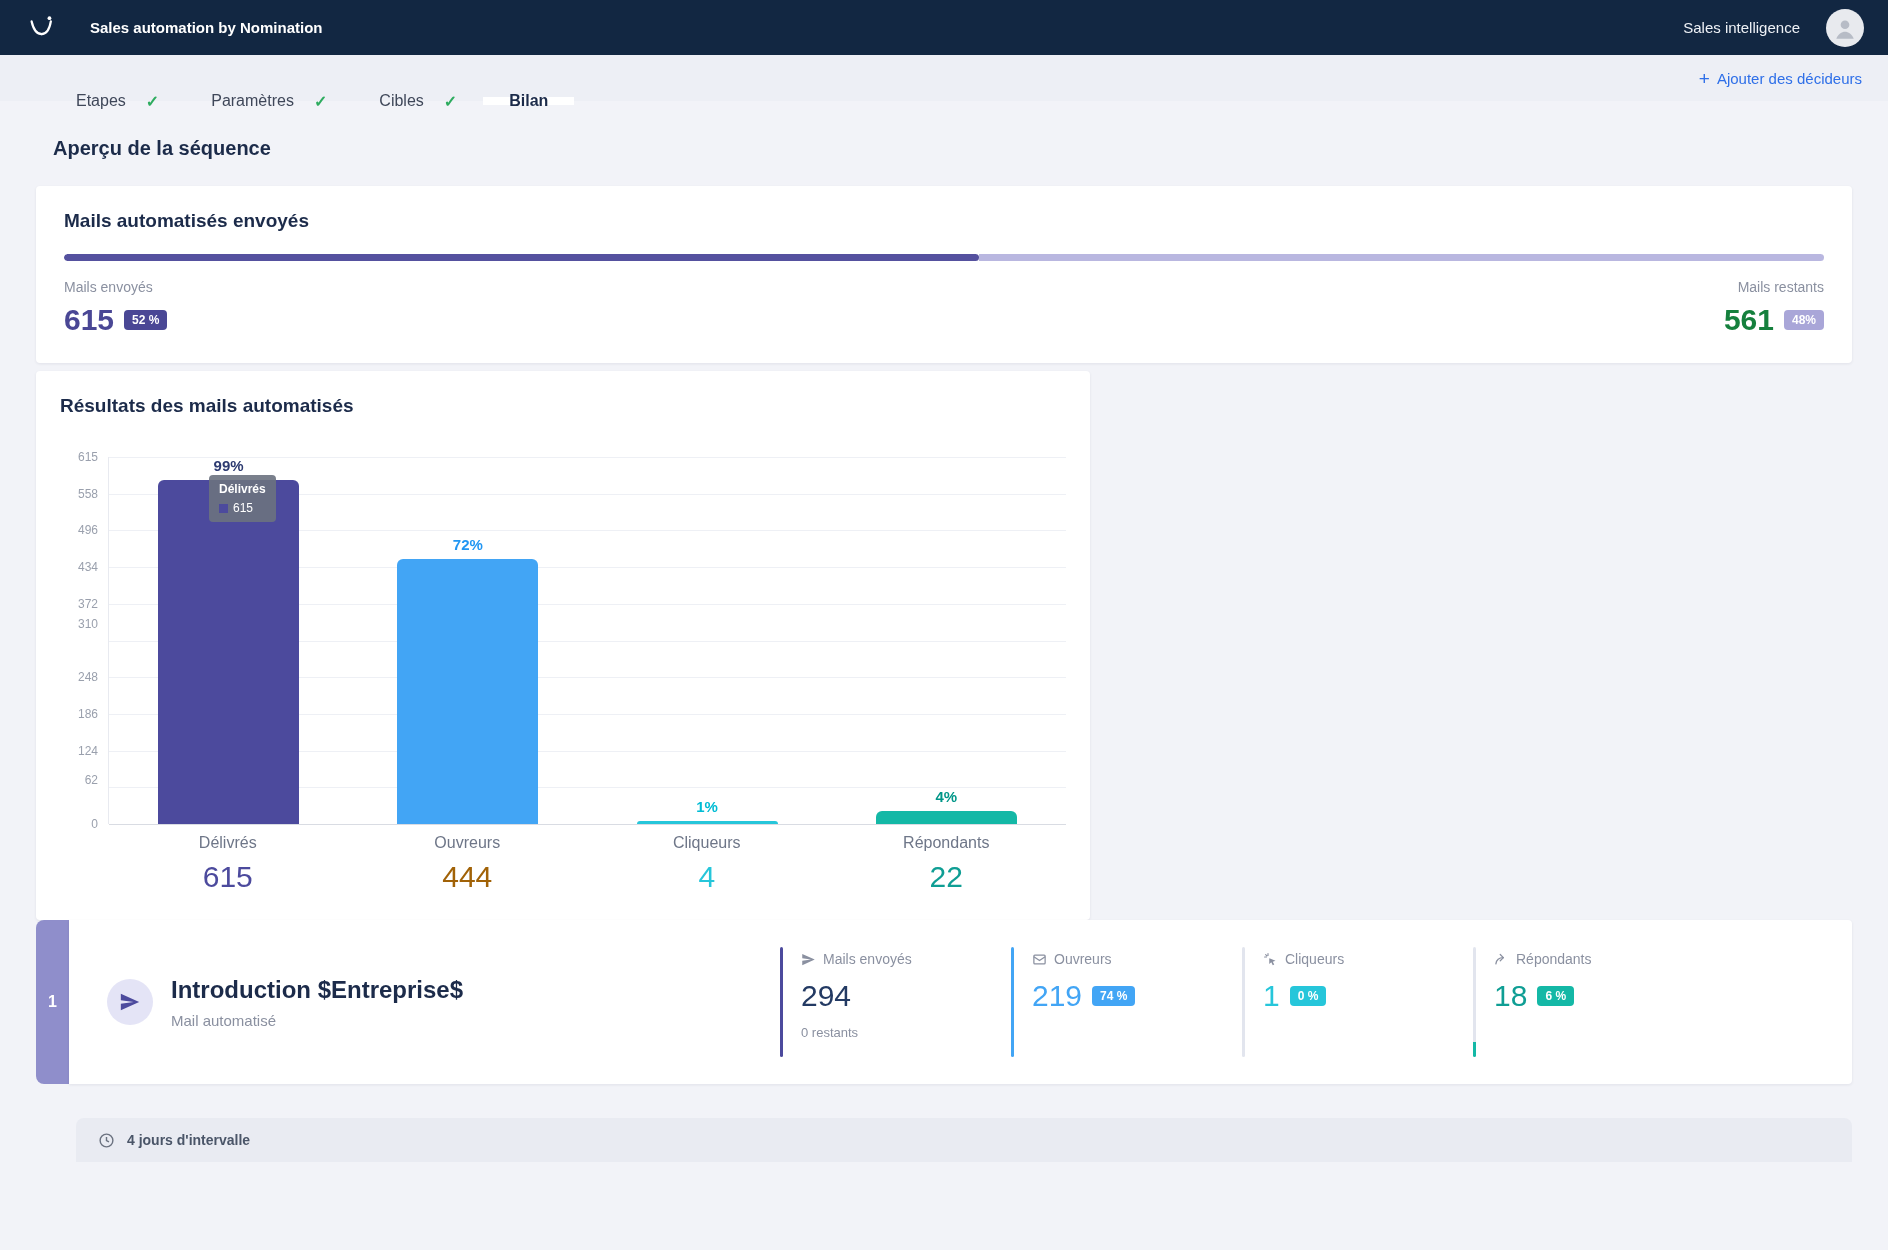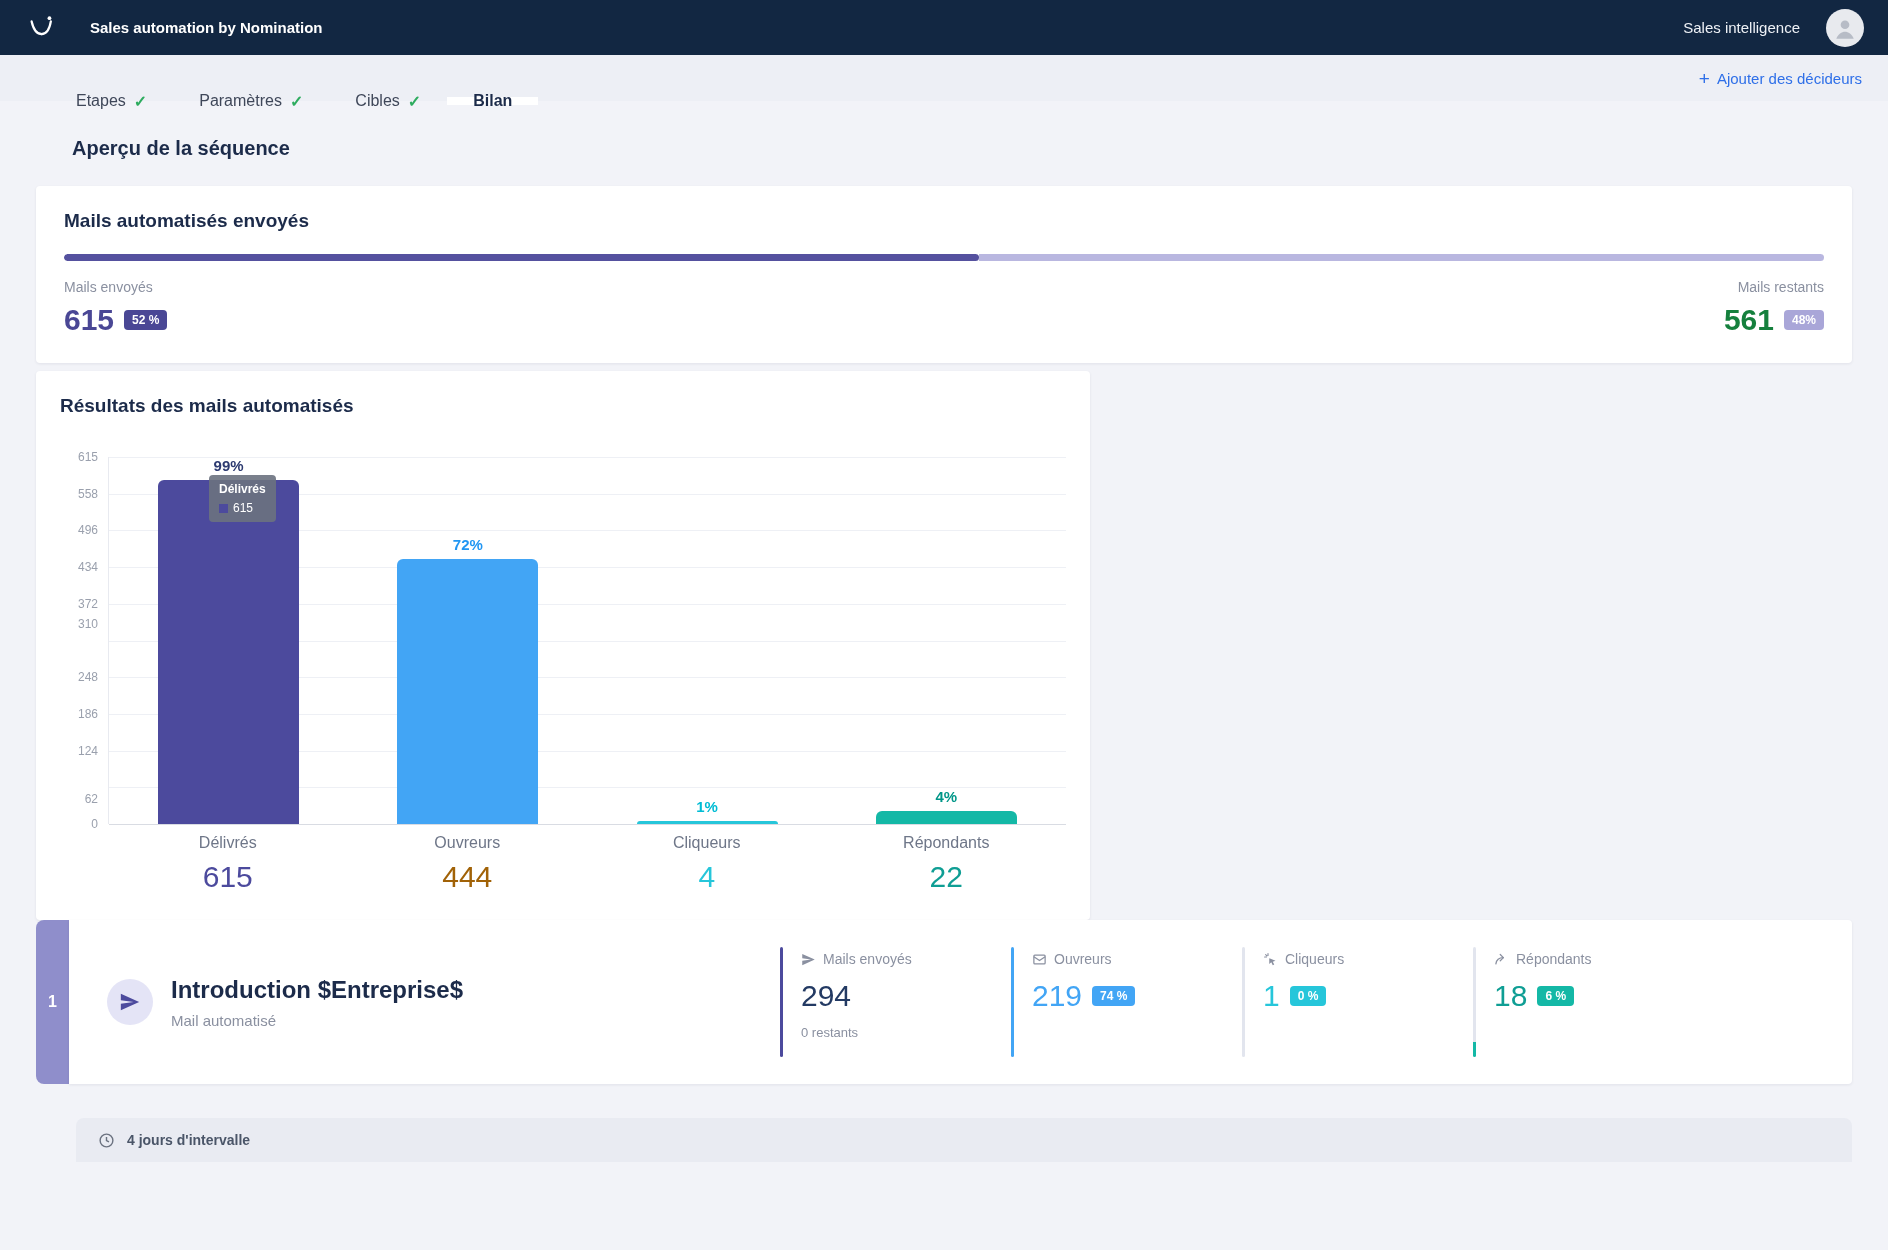--- a/index.html
+++ b/index.html
@@ -9,30 +9,30 @@
   
   .topbar { height:55px; background:#122742; display:flex; align-items:center; padding:15px 24px; }
   .logo { width:34px; height:34px; margin-right:32px; display:flex; align-items:center; justify-content:center; }
   .app-title { color:#ffffff; font-weight:bold; font-size:15px; }
   .topbar .spacer { flex:1; }
   .nav-link { color:#eef1f6; font-size:15px; margin-right:26px; cursor:pointer; }
   .avatar { width:38px; height:38px; border-radius:50%; background:#e8eaee; display:flex; align-items:center; justify-content:center; overflow:hidden; cursor:pointer; }
 
   
   .tabsbar { height:46px; background:#edeff5; display:flex; align-items:stretch; padding:0 26px 0 50px; }
-  .tab { display:flex; align-items:center; gap:8px; padding:4px 26px; font-size:16px; color:#3f4759; cursor:pointer;margin-top:42px; }
+  .tab { display:flex; align-items:center; gap:20px; padding:4px 26px; font-size:16px; color:#3f4759; cursor:pointer;margin-top:42px; }
   .tab .check { color:#2eac5f; font-weight:bold; font-size:16px; }
   .tab.active { background:#ffffff; color:#1c2b4a; font-weight:bold; }
   .tabsbar .spacer { flex:1; }
   .add-btn { display:flex; align-items:center; gap:7px; background:none; border:none; color:#2e6fe8; font-size:15px; font-family:inherit; cursor:pointer; }
   .add-btn .plus { font-size:19px; line-height:1; }
 
   
   main { padding:0 36px; }
-  .section-title { font-size:20px; font-weight:bold; color:#1c2b4a; margin:36px 0 26px 36px; }
+  .section-title { font-size:20px; font-weight:bold; color:#1c2b4a; margin:36px 0 26px 17px; }
   .card { background:#ffffff; border-radius:4px; box-shadow:0 1px 3px rgba(20,30,60,0.08); }
 
   
   .progress-card { padding:24px 28px 26px 28px; }
   .card-title { font-size:19px; font-weight:bold; color:#1c2b4a; }
   .progress-track { margin-top:22px; height:7px; border-radius:4px; overflow:hidden; display:flex; }
   .progress-fill { height:100%; border-radius:4px; }
   .progress-rest { height:100%; flex:1; }
   .progress-stats { display:flex; justify-content:space-between; margin-top:18px; }
   .stat-label { font-size:14px; color:#8a90a0; }
@@ -168,21 +168,21 @@
       <div class="yticks" id="yticks">
           <span class="ytick" style="top: 0px;">615</span>
           <span class="ytick" style="top: 36.7px;">558</span>
           <span class="ytick" style="top: 73.4px;">496</span>
           <span class="ytick" style="top: 110.1px;">434</span>
           <span class="ytick" style="top: 146.8px;">372</span>
           <span class="ytick" style="top: 167px;">310</span>
           <span class="ytick" style="top: 220.2px;">248</span>
           <span class="ytick" style="top: 256.9px;">186</span>
           <span class="ytick" style="top: 293.6px;">124</span>
-          <span class="ytick" style="top: 342px;">62</span>
+          <span class="ytick" style="top: 323px;">62</span>
           <span class="ytick" style="top: 367px;">0</span>
         </div>
       <div class="plot" id="plot">
           <div class="gridline base" style="top: 367px;"></div>
           <div class="gridline" style="top: 330.3px;"></div>
           <div class="gridline" style="top: 293.6px;"></div>
           <div class="gridline" style="top: 256.9px;"></div>
           <div class="gridline" style="top: 220.2px;"></div>
           <div class="gridline" style="top: 183.5px;"></div>
           <div class="gridline" style="top: 146.8px;"></div>

